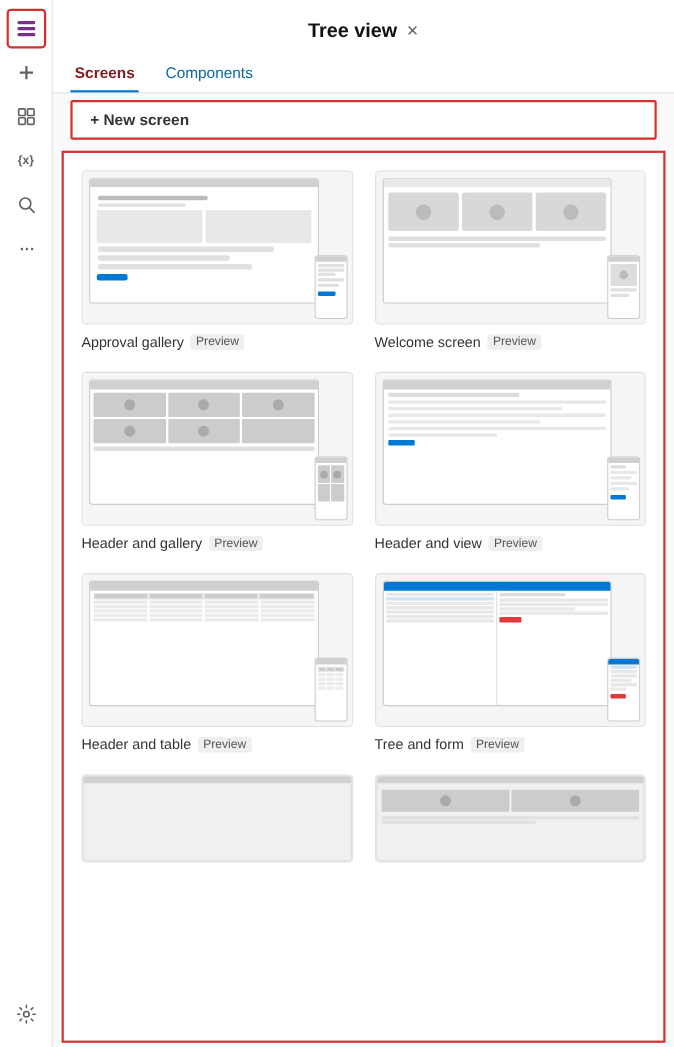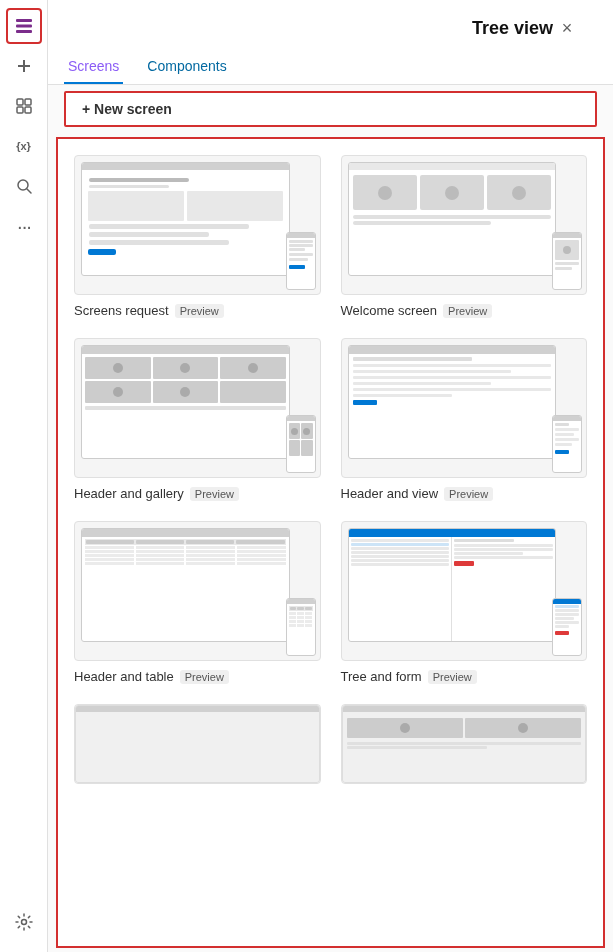--- a/index.html
+++ b/index.html
@@ -52,22 +52,22 @@
       flex-direction: column;
       background: #fafafa;
       height: 952px;
       overflow: hidden;
     }
 
     
     .tree-header {
       display: flex;
       align-items: center;
-      justify-content: flex-end;
-      padding: 14px 32px 8px 16px;
+      justify-content: center;
+      padding: 14px 8px 8px 16px;
       background: #fff;
     }
     .tree-title {
       font-size: 18px;
       font-weight: 600;
       color: #111;
     }
     .close-btn {
       background: none;
       border: none;
@@ -90,23 +90,23 @@
     }
     .tab {
       padding: 8px 4px;
       margin-right: 20px;
       font-size: 14px;
       cursor: pointer;
       color: #0369a1;
       border-bottom: 2px solid transparent;
     }
     .tab.active {
-      color: #8b5cf6;
+      color: #7f1d1d;
       border-bottom: 2px solid #0078d4;
-      font-weight: 400;
+      font-weight: 700;
     }
 
     
     .search-container {
       padding: 10px 16px 6px 16px;
       background: #fff;
     }
     .search-box {
       display: flex;
       align-items: center;
@@ -354,21 +354,21 @@
                 <div style="height:3px;background:#e0e0e0;margin:2px 0;border-radius:1px;"></div>
                 <div style="height:3px;background:#e0e0e0;margin:1px 0;border-radius:1px;width:80%;"></div>
                 <div style="margin-top:4px;">
                     <div style="width:16px;height:4px;background:#0078d4;border-radius:1px;"></div>
                   </div>
               </div>
             </div>
           </div>
         </div>
         <div class="template-label-row">
-          <span class="template-name">Screens request</span>
+          <span class="template-name">Approval gallery</span>
           <span class="preview-badge">Preview</span>
         </div>
       </div>
 
       <div class="template-item">
         <div class="template-preview">
           <div class="mockup-container">
             <div class="desktop-mock" style="top:6px;left:6px;right:30px;bottom:18px;">
               <div style="background:#e8e8e8;height:7px;border-radius:2px 2px 0 0;"></div>
               <div style="display:grid;grid-template-columns:1fr 1fr 1fr;gap:3px;padding:5px 4px;">

